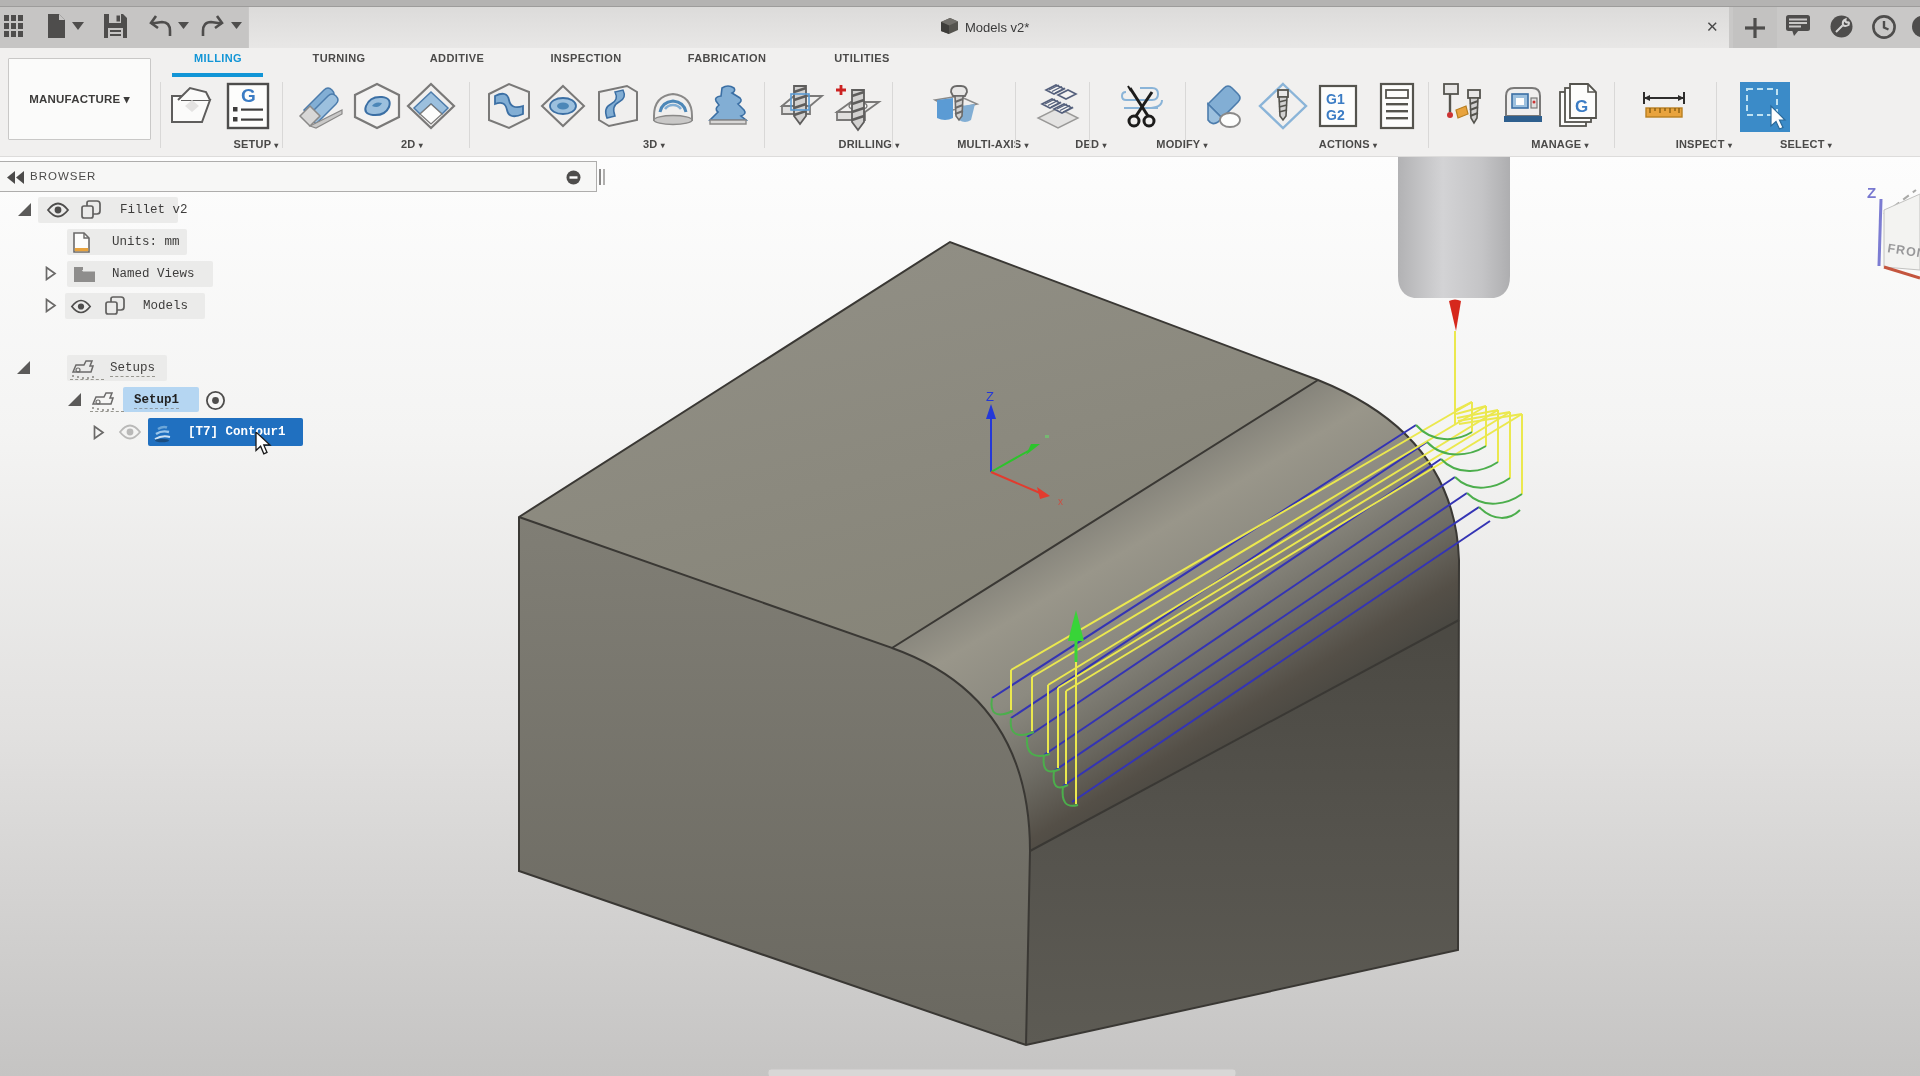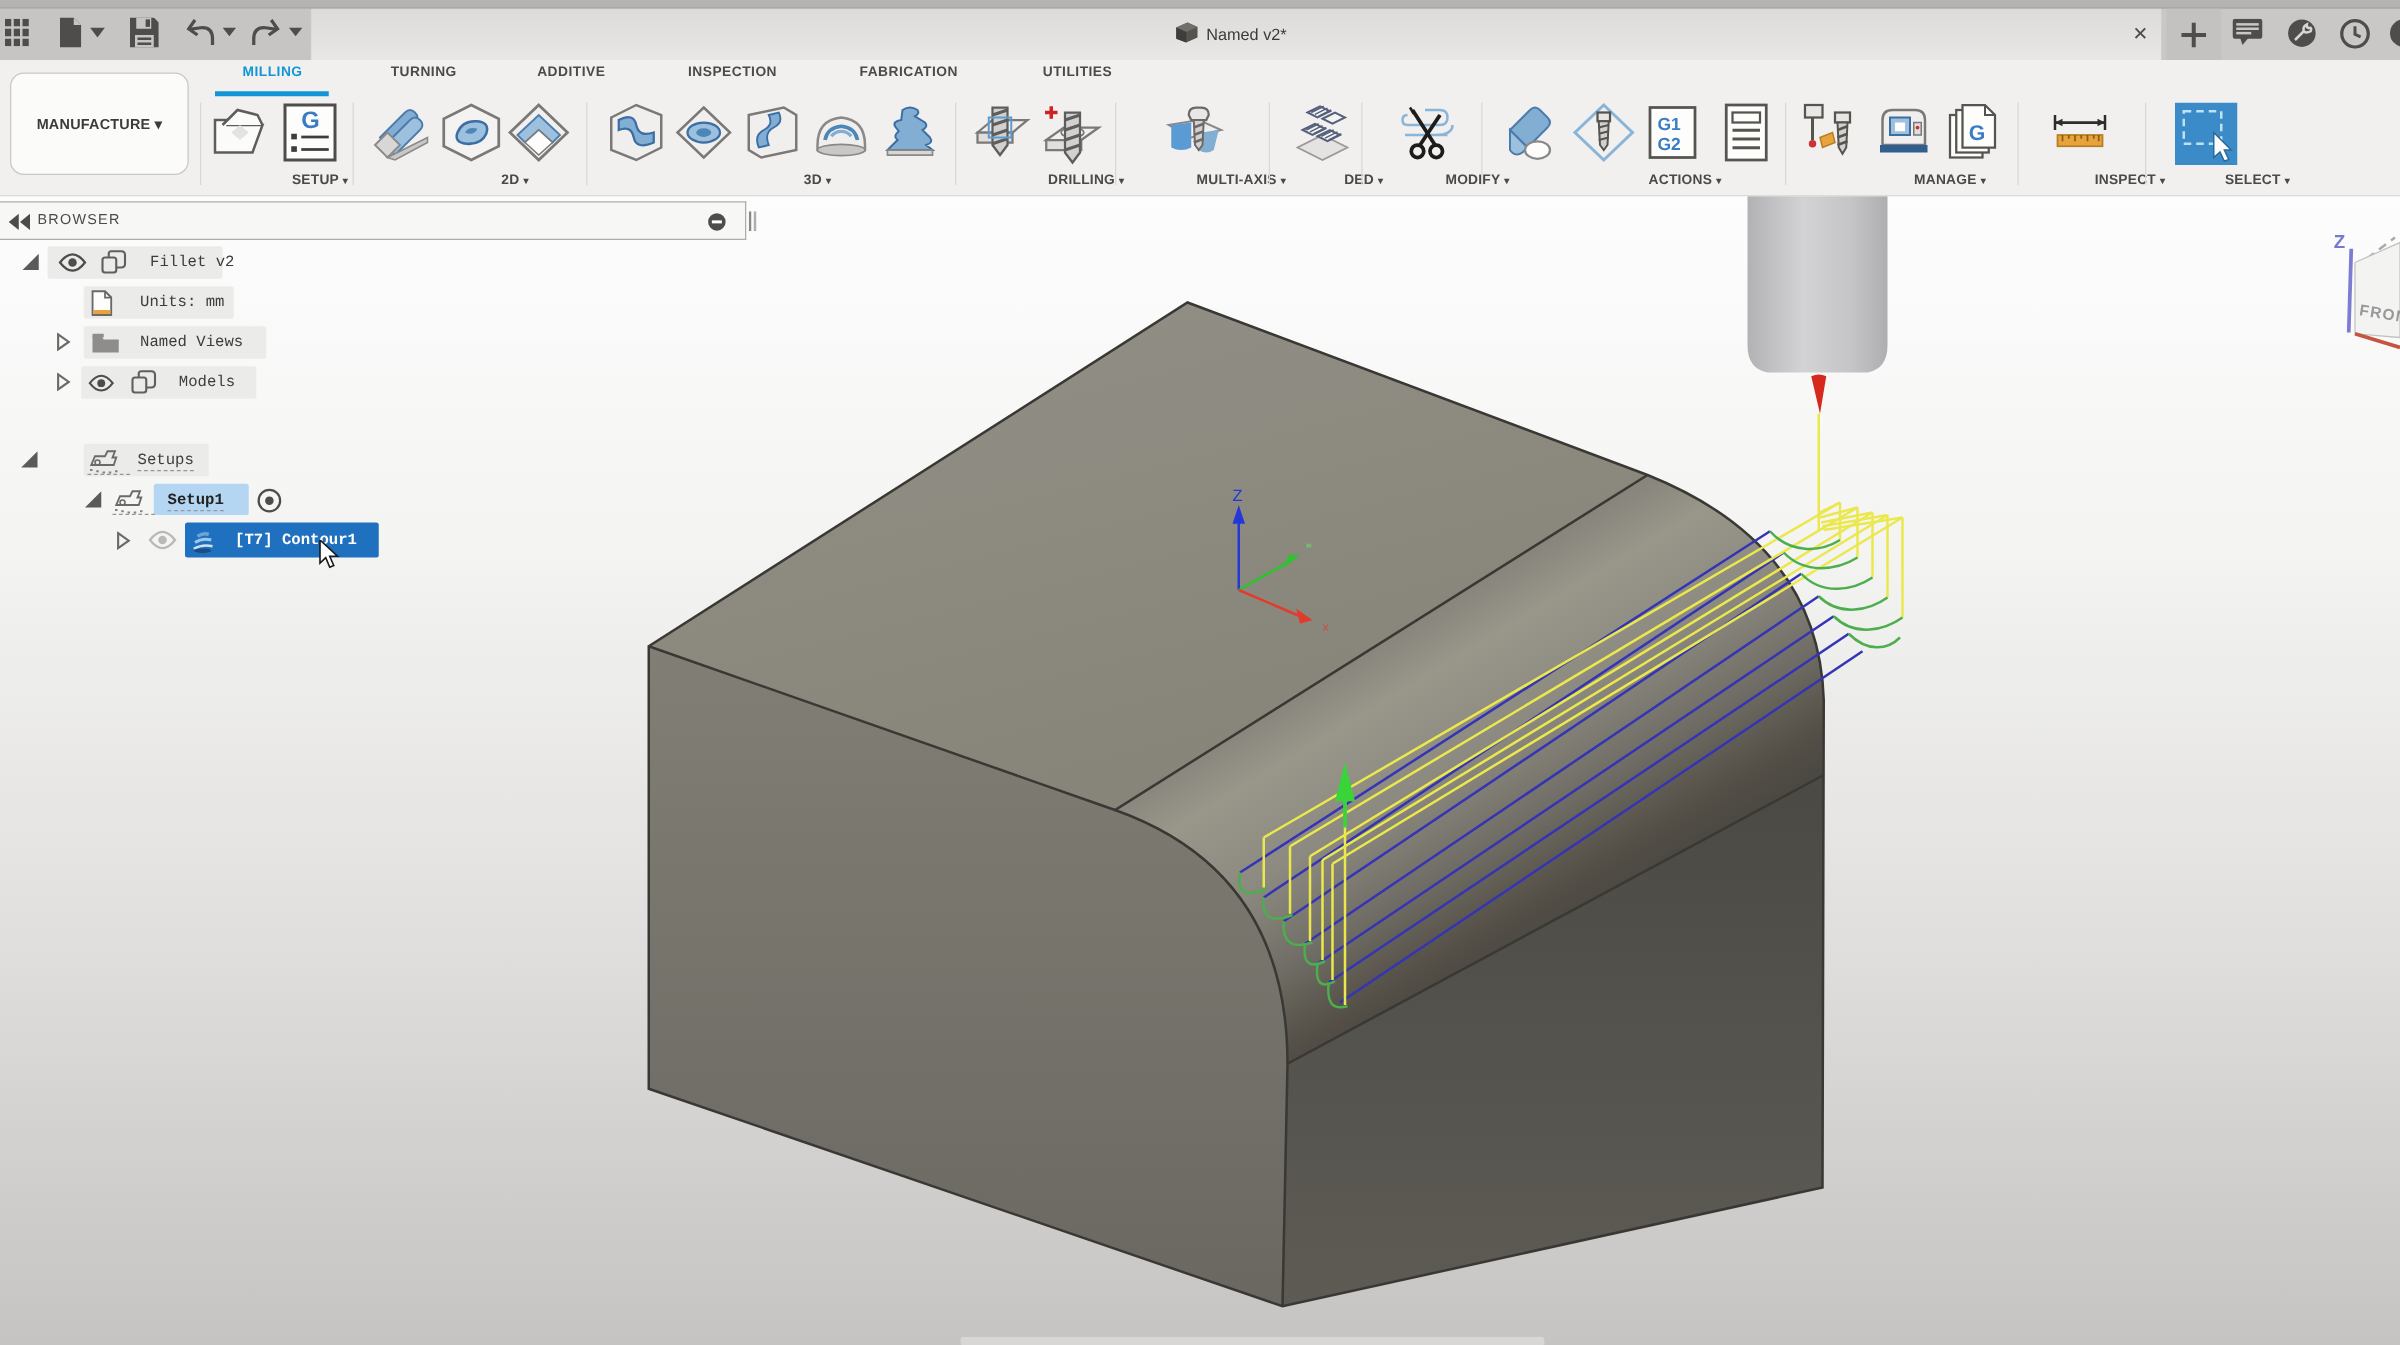--- a/index.html
+++ b/index.html
@@ -13,21 +13,21 @@
   #doctab{left:249px;top:7px;width:1480px;height:41px;background:linear-gradient(#dcdbda,#e8e7e6);}
   #tabtitle{left:965px;top:20px;font-size:13px;color:#3a3a3a;white-space:nowrap;}
   #closex{left:1706px;top:18px;font-size:15px;color:#4a4a4a;}
   
   #ribbon{left:0;top:48px;width:1920px;height:108px;background:#f1f0ef;border-bottom:1px solid #dddcdb;}
   .rtab{position:absolute;top:4px;font-size:11px;font-weight:700;color:#4b4a49;letter-spacing:.4px;transform:translateX(-50%);}
   .rtab.active{color:#1295d6;}
   #milling-underline{position:absolute;left:172px;top:25px;width:91px;height:4px;background:#1295d6;}
   .glabel{position:absolute;top:90px;font-size:11px;font-weight:700;color:#4a4948;letter-spacing:.2px;transform:translateX(-50%);white-space:nowrap;margin-left:40px;}
   .gdiv{position:absolute;top:34px;width:1px;height:66px;background:#d9d8d7;}
-  #manufbtn{position:absolute;left:8px;top:10px;width:141px;height:80px;background:#fbfbfa;border:1px solid #c9c8c7;border-radius:11px;}
+  #manufbtn{position:absolute;left:8px;top:10px;width:141px;height:80px;background:#fbfbfa;border:1px solid #c9c8c7;border-radius:1px;}
   #manufbtn span{position:absolute;left:0;width:100%;top:33px;text-align:center;font-size:11.5px;font-weight:700;color:#3c3b3a;letter-spacing:.2px;}
   .icon{position:absolute;top:34px;}
   .caret{font-size:8px;color:#4a4948;}
   
   #bpanel{left:0;top:161px;width:610px;height:310px;}
   #bheader{position:absolute;left:0;top:0;width:597px;height:31px;background:#f7f7f6;border:1px solid #aeadac;border-left:none;box-sizing:border-box;}
   #bheader .btitle{position:absolute;left:30px;top:8px;font-size:11.5px;color:#4c4b4a;letter-spacing:1px;}
   .trow{position:absolute;height:26px;}
   .pill{position:absolute;top:0;height:26px;background:rgba(234,234,233,.95);border-radius:2px;}
   .tlabel{position:absolute;top:6px;font-size:12.5px;color:#3e3d3c;white-space:nowrap;font-family:Liberation Mono, monospace;}
@@ -209,21 +209,21 @@
   </svg>
   <svg class="abs" style="left:231px;top:22px" width="11" height="7" viewBox="0 0 11 7">
         <polygon points="0,0 11,0 5.5,7" fill="#4e4d4c"></polygon>
       </svg>
 
   <svg class="abs" style="left:939px;top:16px" width="21" height="20" viewBox="0 0 21 20">
     <polygon points="2,6 11,2 19,5.5 19,14 10,18 2,15" fill="#55544f"></polygon>
     <polygon points="2,6 11,2 19,5.5 10,9.5" fill="#716f6a"></polygon>
     <polygon points="2,6 10,9.5 10,18 2,15" fill="#3e3d3a"></polygon>
   </svg>
-  <div id="tabtitle" class="abs">Named v2*</div>
+  <div id="tabtitle" class="abs">Models v2*</div>
   <div id="closex" class="abs">✕</div>
 
   <div class="abs" style="left:1733px;top:7px;width:44px;height:41px;background:#c3c2c1"></div>
   <svg class="abs" style="left:1745px;top:18px" width="20" height="20" viewBox="0 0 20 20">
     <rect x="8.4" y="0" width="3.2" height="20" fill="#4e4d4c"></rect>
         <rect x="0" y="8.4" width="20" height="3.2" fill="#4e4d4c"></rect>
   </svg>
   <svg class="abs" style="left:1786px;top:15px" width="24" height="22" viewBox="0 0 24 22">
     <rect x="0" y="0" width="24" height="16" rx="2.5" fill="#4e4d4c"></rect>
     <polygon points="6,15 13,15 8,21" fill="#4e4d4c"></polygon>

